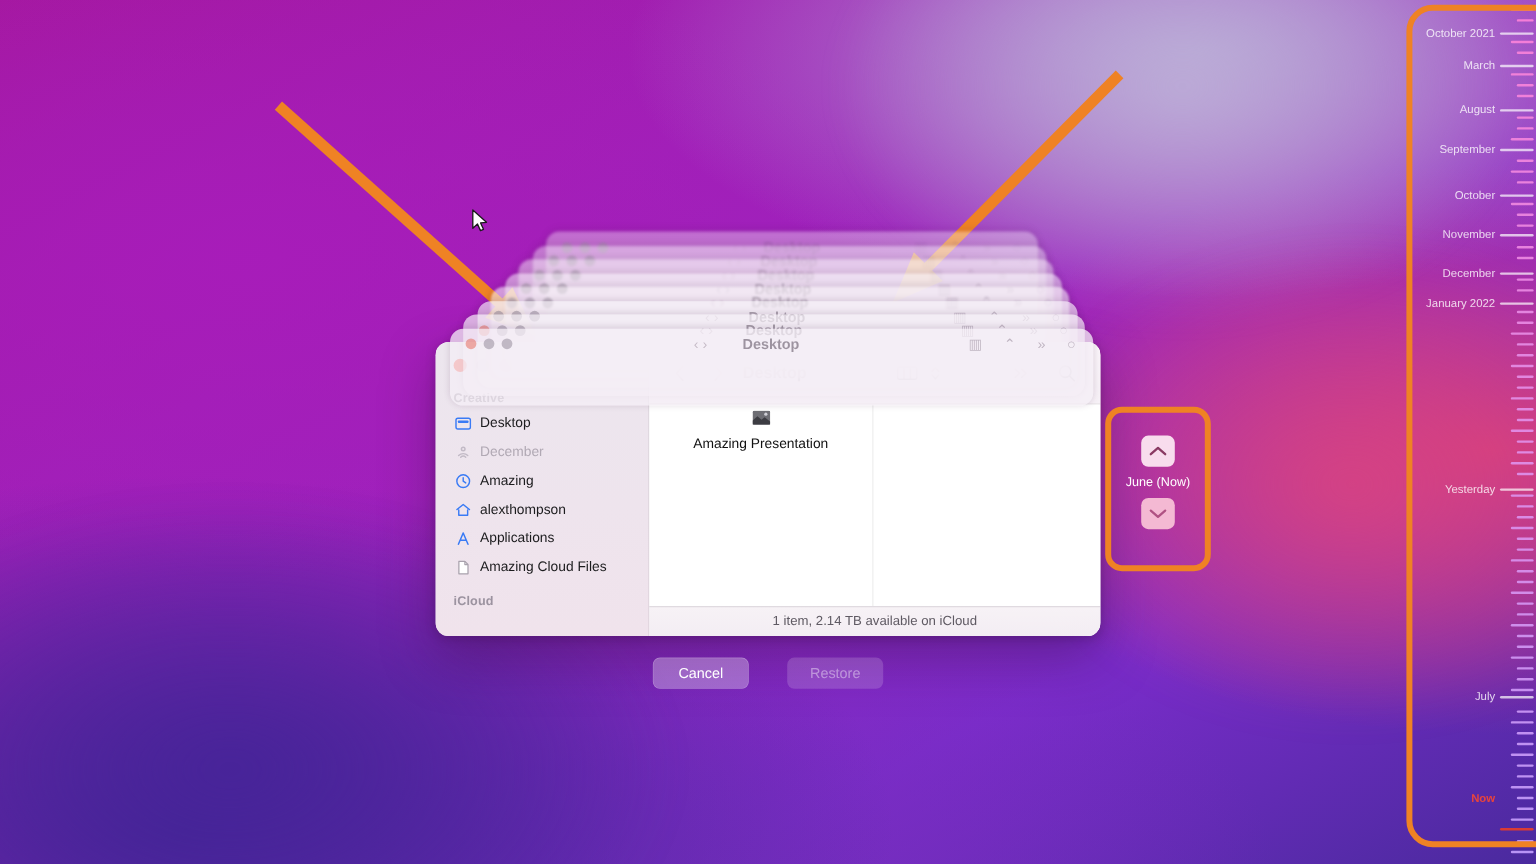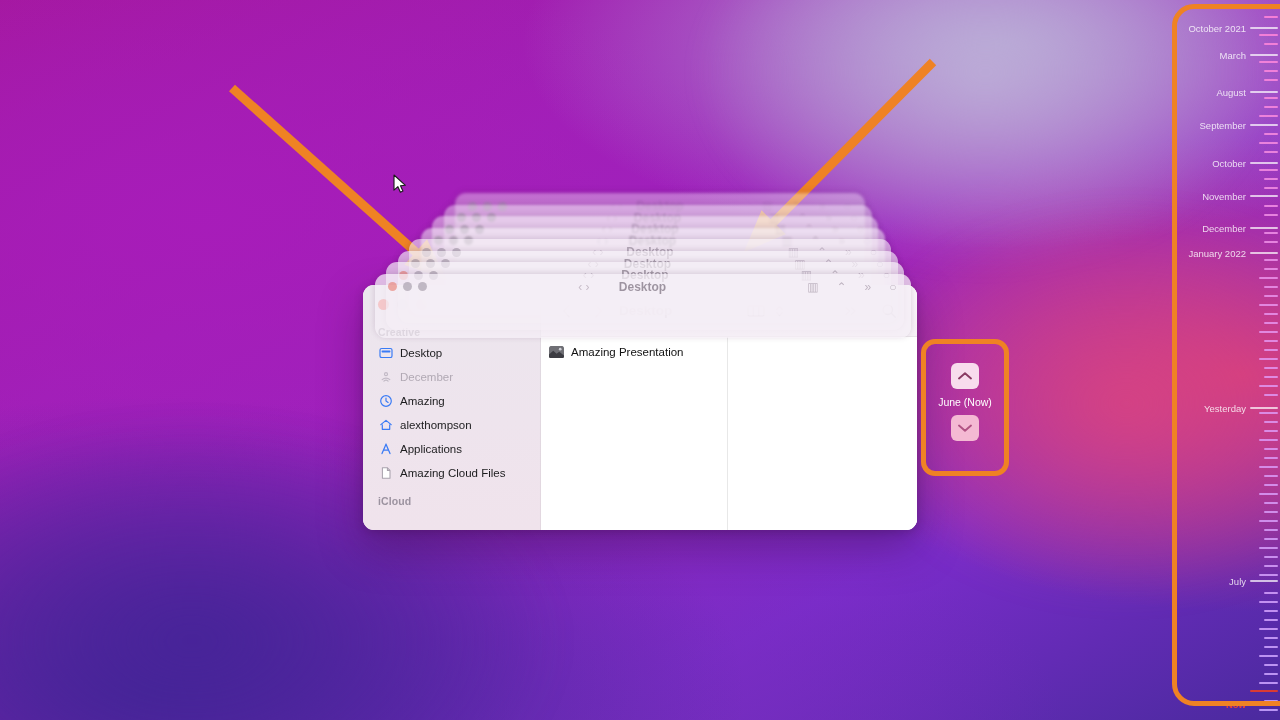--- a/index.html
+++ b/index.html
@@ -117,20 +117,21 @@
   }
   .view-group { display: flex; align-items: center; gap: 3px; margin-right: 52px; }
 
   .columns { flex: 1; display: flex; min-height: 0; }
   .col-1 { width: 187px; flex: 0 0 187px; border-right: 1px solid rgba(0,0,0,0.09); padding-top: 5px; background:#fff; }
   .col-2 { flex: 1; background: #fff; }
   .file-row {
     display: flex; align-items: center; gap: 7px;
     height: 20px; padding: 0 8px 0 8px; font-size: 11.5px; color: #111;
     cursor: default;
+    flex-direction: column;
   }
   .file-ico { width: 15px; height: 12px; flex: 0 0 15px; border-radius: 1.5px; overflow: hidden; }
 
   .statusbar {
     height: 25px; flex: 0 0 25px;
     display: flex; align-items: center; justify-content: center;
     font-size: 11px; color: #5f5a63;
     background: linear-gradient(180deg,#f7f2f6 0%, #f3edf3 100%);
     border-top: 1px solid rgba(0,0,0,0.08);
   }
@@ -474,24 +475,29 @@
                     <path d="M0 8.6 4.2 4.8l3.4 3 2.6-2.1L15 9.4V12H0z" fill="#3c3c42"></path>
                     <circle cx="11.2" cy="3.2" r="1.35" fill="#cfcfd6"></circle>
                   </svg>
               </span>
               <span>Amazing Presentation</span>
             </div>
           </div>
           <div class="col-2"></div>
         </div>
 
+        <div class="statusbar">1 item, 2.14 TB available on iCloud</div>
       </div>
     </div>
   </div>
 
+  <div class="actions">
+    <button class="btn btn-cancel">Cancel</button>
+    <button class="btn btn-restore">Restore</button>
+  </div>
 
   <div id="timeline">
       <div class="tl-tick" style="top: 8px; width: 19px; background: rgba(254, 130, 215, 0.9);"></div>
       <div class="tl-tick" style="top: 17px; width: 14px; background: rgba(254, 131, 216, 0.9);"></div>
       <div class="tl-tick" style="top: 35px; width: 19px; background: rgba(252, 131, 217, 0.9);"></div>
       <div class="tl-tick" style="top: 44px; width: 14px; background: rgba(251, 132, 217, 0.9);"></div>
       <div class="tl-tick" style="top: 62px; width: 19px; background: rgba(250, 133, 218, 0.9);"></div>
       <div class="tl-tick" style="top: 71px; width: 14px; background: rgba(249, 133, 219, 0.9);"></div>
       <div class="tl-tick" style="top: 80px; width: 14px; background: rgba(248, 133, 219, 0.9);"></div>
       <div class="tl-tick" style="top: 98px; width: 14px; background: rgba(247, 134, 220, 0.9);"></div>
@@ -569,21 +575,21 @@
       <div class="tl-label" style="top: 196px;">November</div>
       <div class="tl-major" style="top: 228px;"></div>
       <div class="tl-label" style="top: 228px;">December</div>
       <div class="tl-major" style="top: 253px;"></div>
       <div class="tl-label" style="top: 253px;">January 2022</div>
       <div class="tl-major" style="top: 408px;"></div>
       <div class="tl-label" style="top: 408px;">Yesterday</div>
       <div class="tl-major" style="top: 581px;"></div>
       <div class="tl-label" style="top: 581px;">July</div>
       <div class="tl-major now" style="top: 691px;"></div>
-      <div class="tl-label now" style="top: 704px;">Now</div>
+      <div class="tl-label now" style="top: 666px;">Now</div>
     </div>
 
   <div id="navbuttons">
     <button class="chev-btn chev-up">
       <svg width="16" height="10" viewBox="0 0 16 10">
           <path d="M2 7.5 8 2.3l6 5.2" fill="none" stroke="#8a3a63" stroke-width="1.9" stroke-linecap="round" stroke-linejoin="round"></path>
         </svg>
     </button>
     <div class="nav-caption">June (Now)</div>
     <button class="chev-btn chev-down">

